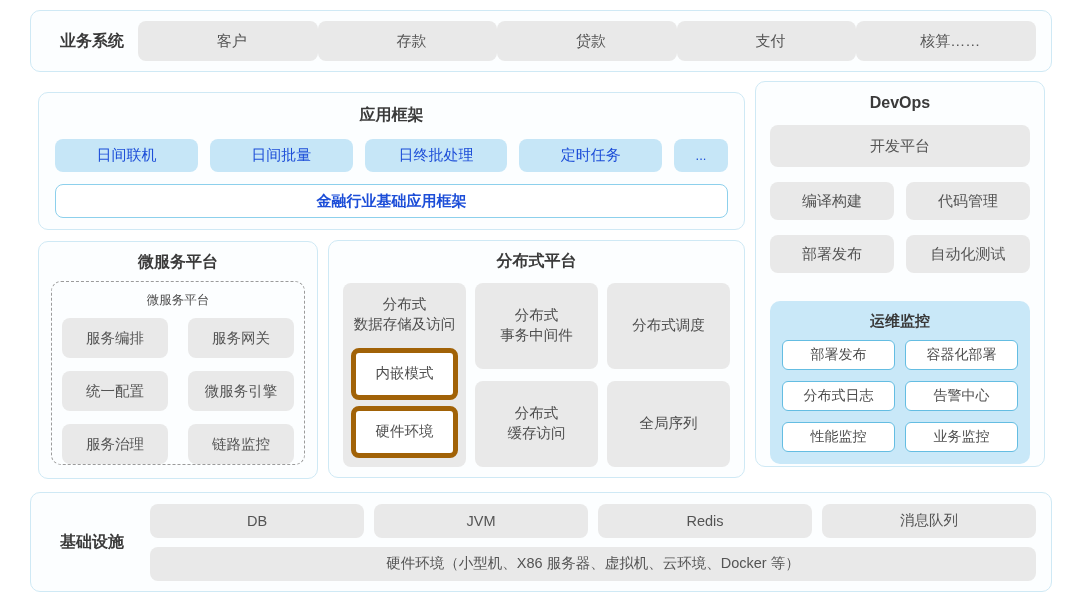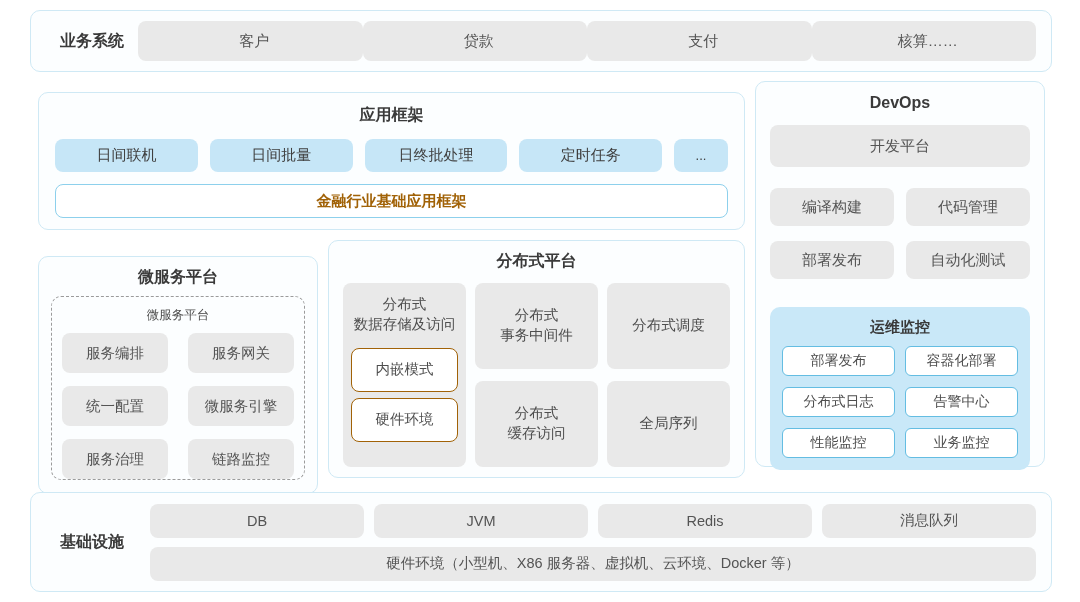--- a/index.html
+++ b/index.html
@@ -5,82 +5,83 @@
   html,body{margin:0;padding:0;background:#fff;}
   #page{position:relative;width:1080px;height:602px;background:#fff;
         font-family:"Liberation Sans","DejaVu Sans",sans-serif;color:#4e4e4e;overflow:hidden;}
   .panel{position:absolute;box-sizing:border-box;background:#fcfeff;
          border:1px solid #cfe9f5;border-radius:10px;}
   .panel-title{text-align:center;font-size:16px;font-weight:600;color:#3a3a3a;}
   .side-label{width:92px;flex:none;text-align:center;font-size:16px;font-weight:700;color:#3a3a3a;}
   .gbox{background:#e9e9e9;border-radius:8px;display:flex;align-items:center;justify-content:center;
         font-size:15px;color:#545454;}
   .bbox{background:#c6e6f7;border-radius:8px;height:33px;flex:1;display:flex;align-items:center;
-        justify-content:center;font-size:15px;color:#404040;}
+        justify-content:center;font-size:15px;color:#1d4ed8;}
   .wbox{background:#fff;border:1px solid #64bde2;border-radius:6px;height:28px;display:flex;
         align-items:center;justify-content:center;font-size:14px;color:#4e4e4e;}
 
   
   .biz{left:30px;top:10px;width:1022px;height:62px;display:flex;align-items:center;
        padding:0 15px;}
   .biz .gbox{flex:1;height:40px;padding-left:8px;}
 
   
   .appfw{left:38px;top:92px;width:707px;height:138px;padding:12px 16px;}
   .appfw-row{display:flex;gap:12px;margin-top:13px;}
   .bbox.small{flex:0 0 54px;font-size:13px;}
   .base-framework{margin-top:12px;height:32px;border:1px solid #8dd0ec;border-radius:8px;
         background:#fff;display:flex;align-items:center;justify-content:center;
-        color:#a16207;font-weight:700;font-size:15px;}
+        color:#1d4ed8;font-weight:700;font-size:15px;}
 
   
   .devops{left:755px;top:81px;width:290px;height:386px;padding:12px 14px;}
   .devbox{height:42px;margin-top:13px;}
-  .dev-grid{display:grid;grid-template-columns:1fr 1fr;gap:15px 12px;margin-top:21px;}
+  .dev-grid{display:grid;grid-template-columns:1fr 1fr;gap:15px 12px;margin-top:15px;}
   .dev-grid .gbox{height:38px;}
   .monitor{margin-top:28px;background:#c9e8f8;border-radius:10px;padding:8px 12px 12px;}
   .monitor-title{text-align:center;font-weight:600;font-size:15px;color:#3a3a3a;margin:3px 0 9px;}
   .monitor-grid{display:grid;grid-template-columns:1fr 1fr;gap:11px 10px;}
 
   
-  .micro{left:38px;top:256px;width:280px;height:238px;padding:10px 12px;}
+  .micro{left:38px;top:241px;width:280px;height:238px;padding:10px 12px;}
   .dashed{margin-top:8px;border:1px dashed #9b9b9b;border-radius:10px;padding:8px 10px 10px;
           box-sizing:border-box;height:184px;}
   .micro-inner-title{text-align:center;font-size:12.5px;color:#4e4e4e;margin:2px 0 9px;}
   .micro-grid{display:grid;grid-template-columns:1fr 1fr;gap:13px 20px;}
   .micro-grid .gbox{height:40px;font-size:14.5px;}
 
   
   .dist{left:328px;top:240px;width:417px;height:238px;padding:10px 14px;}
   .dist-grid{display:grid;grid-template-columns:1fr 1fr 1fr;gap:12px 9px;margin-top:11px;height:184px;}
   .cell{background:#e9e9e9;border-radius:8px;display:flex;align-items:center;justify-content:center;
         text-align:center;font-size:14.5px;color:#4e4e4e;white-space:pre-line;line-height:1.35;}
   .storage{grid-row:1 / span 2;flex-direction:column;justify-content:flex-start;
            padding:10px 8px 8px;box-sizing:border-box;}
   .storage-title{text-align:center;white-space:pre-line;margin:2px 0 8px;}
-  .mode-box{background:#fff;border:1px solid #a16207;border-radius:8px;height:42px;flex:none;
+  .mode-box{background:#fff;border:5px solid #a16207;border-radius:8px;height:42px;flex:none;
             align-self:stretch;display:flex;align-items:center;justify-content:center;
             margin-top:6px;font-size:14.5px;white-space:nowrap;}
 
   
   .infra{left:30px;top:492px;width:1022px;height:100px;display:flex;align-items:center;
          padding:0 15px;gap:12px;}
   .infra-right{flex:1;display:flex;flex-direction:column;gap:9px;}
   .infra-row{display:flex;gap:10px;}
   .infra-row .gbox{flex:1;height:34px;font-size:14.5px;}
   .hardware{height:34px;font-size:14.5px;}
 </style>
 </head>
 <body>
 
 <div id="page">
 
   <section class="panel biz">
     <div class="side-label">业务系统</div>
     <div class="gbox">客户</div>
+    <div class="gbox">存款</div>
     <div class="gbox">贷款</div>
     <div class="gbox">支付</div>
     <div class="gbox">核算……</div>
   </section>
 
   <section class="panel appfw">
     <div class="panel-title">应用框架</div>
     <div class="appfw-row">
       <div class="bbox">日间联机</div>
       <div class="bbox">日间批量</div>

